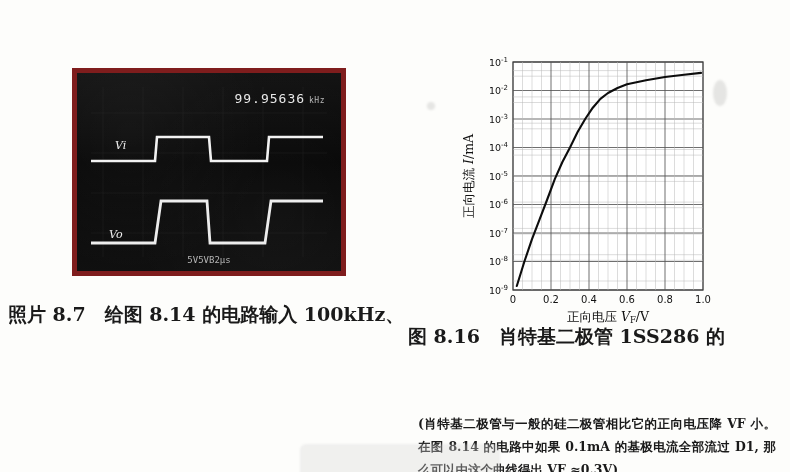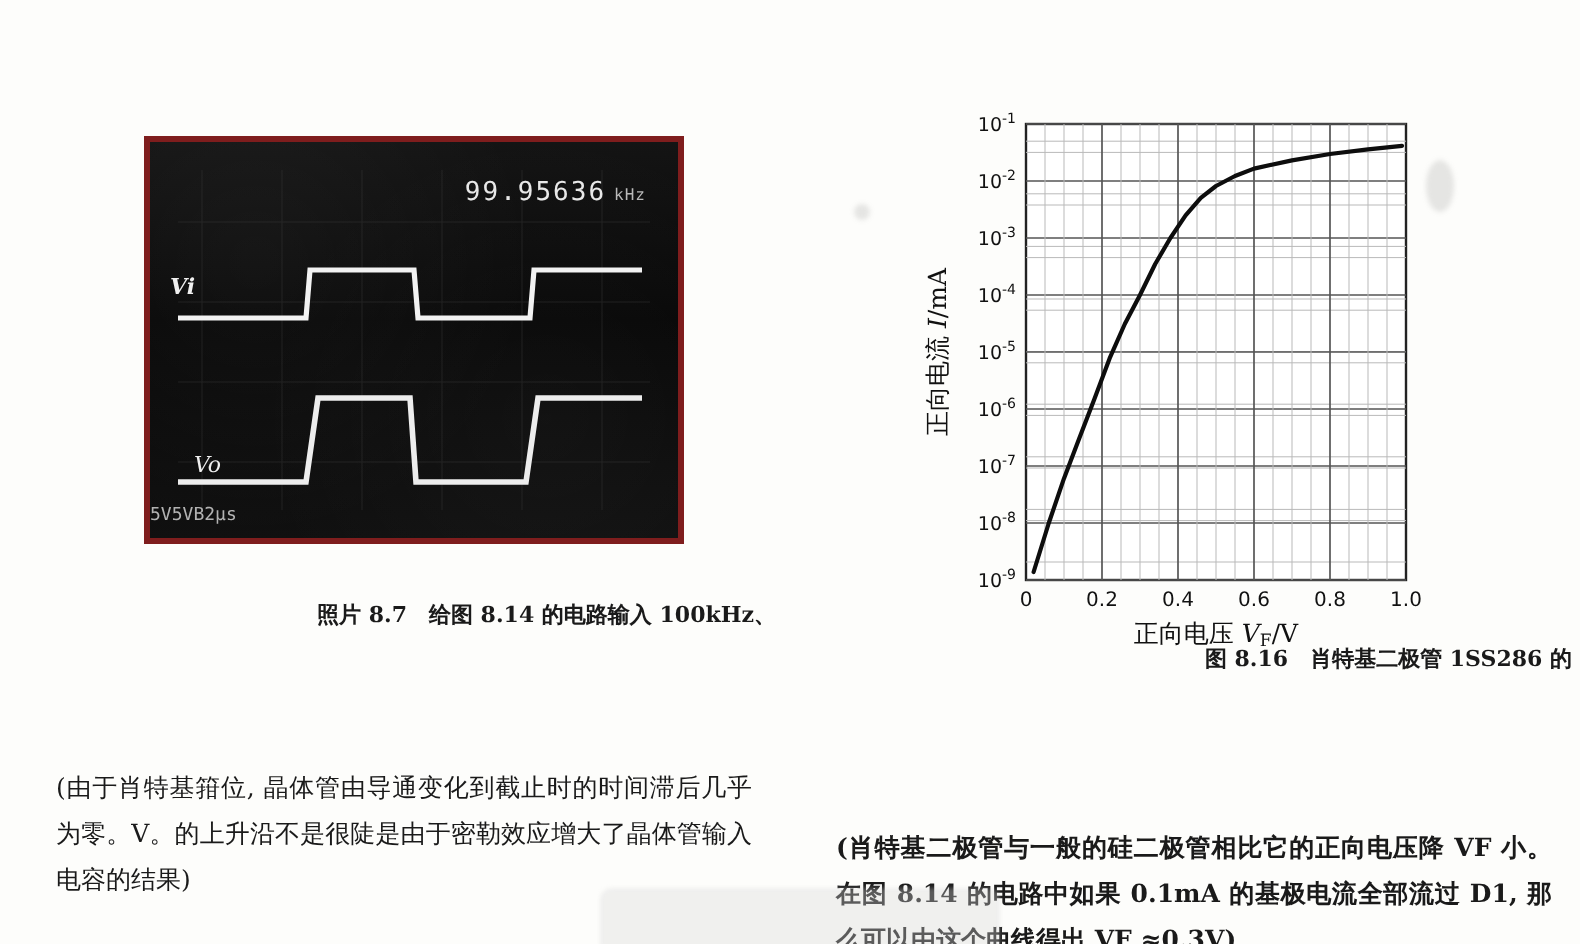--- a/index.html
+++ b/index.html
@@ -37,21 +37,21 @@
   }
 
   
   .photo-wrap {
     position: absolute;
     left: 72px;
     top: 68px;
     width: 264px;
     height: 198px;
     background: #0b0b0b;
-    border: 3px solid #7f1d1d;
+    border: 5px solid #7f1d1d;
     overflow: hidden;
   }
   .photo-noise {
     position: absolute;
     inset: 0;
     background:
       radial-gradient(circle at 20% 30%, rgba(255,255,255,0.045), rgba(0,0,0,0) 55%),
       radial-gradient(circle at 75% 70%, rgba(255,255,255,0.03), rgba(0,0,0,0) 60%),
       linear-gradient(180deg, #141414 0%, #070707 45%, #101010 100%);
   }
@@ -71,41 +71,41 @@
     color: #b9b9b9;
     margin-left: 4px;
   }
   .trace-label {
     position: absolute;
     color: #efefef;
     font-family: "DejaVu Serif", "Liberation Serif", serif;
     font-size: 11px;
     font-style: italic;
   }
-  .label-vi { left: 10px; top: 66px; font-weight: bold; }
-  .label-vo { left: 22px; top: 155px; }
+  .label-vi { left: 38px; top: 66px; }
+  .label-vo { left: 32px; top: 155px; }
   .scope-bottom {
     position: absolute;
     left: 0;
     right: 0;
     bottom: 6px;
     display: flex;
-    justify-content: flex-start;
+    justify-content: center;
     color: #cfcfcf;
     font-family: "DejaVu Sans Mono", "Liberation Mono", monospace;
     font-size: 9px;
     opacity: 0.85;
   }
 
   
   .caption {
     position: absolute;
-    text-align: right;
+    text-align: left;
     line-height: 1.75;
-    font-size: 11px;
+    font-size: 19px;
   }
   .caption .line { white-space: nowrap; }
   .caption b { font-weight: bold; }
   .cap-left {
     left: 8px;
     top: 298px;
     width: 380px;
   }
   .cap-right {
     left: 408px;
@@ -202,21 +202,20 @@
         <span>5V</span>
         <span>B</span>
         <span>2µs</span>
       </div>
     </div>
 
     <div class="caption cap-left">
       <div class="line"><b>照片 8.7　给图 8.14 的电路输入 100kHz、</b></div>
     </div>
 
-    <div class="note note-left">(由于肖特基箝位, 晶体管由导通变化到截止时的时间滞后几乎为零。V。的上升沿不是很陡是由于密勒效应增大了晶体管输入电容的结果)</div>
   </div>
 
   <div class="col col-right">
 
     <div class="graph-wrap">
       <svg class="graph-svg" width="280" height="276" viewBox="0 0 280 276">
 
         <rect x="58" y="12" width="190" height="228" fill="#ffffff" stroke="#222" stroke-width="1.2"></rect>
 
         <g stroke="#b9b9b9" stroke-width="0.5">

